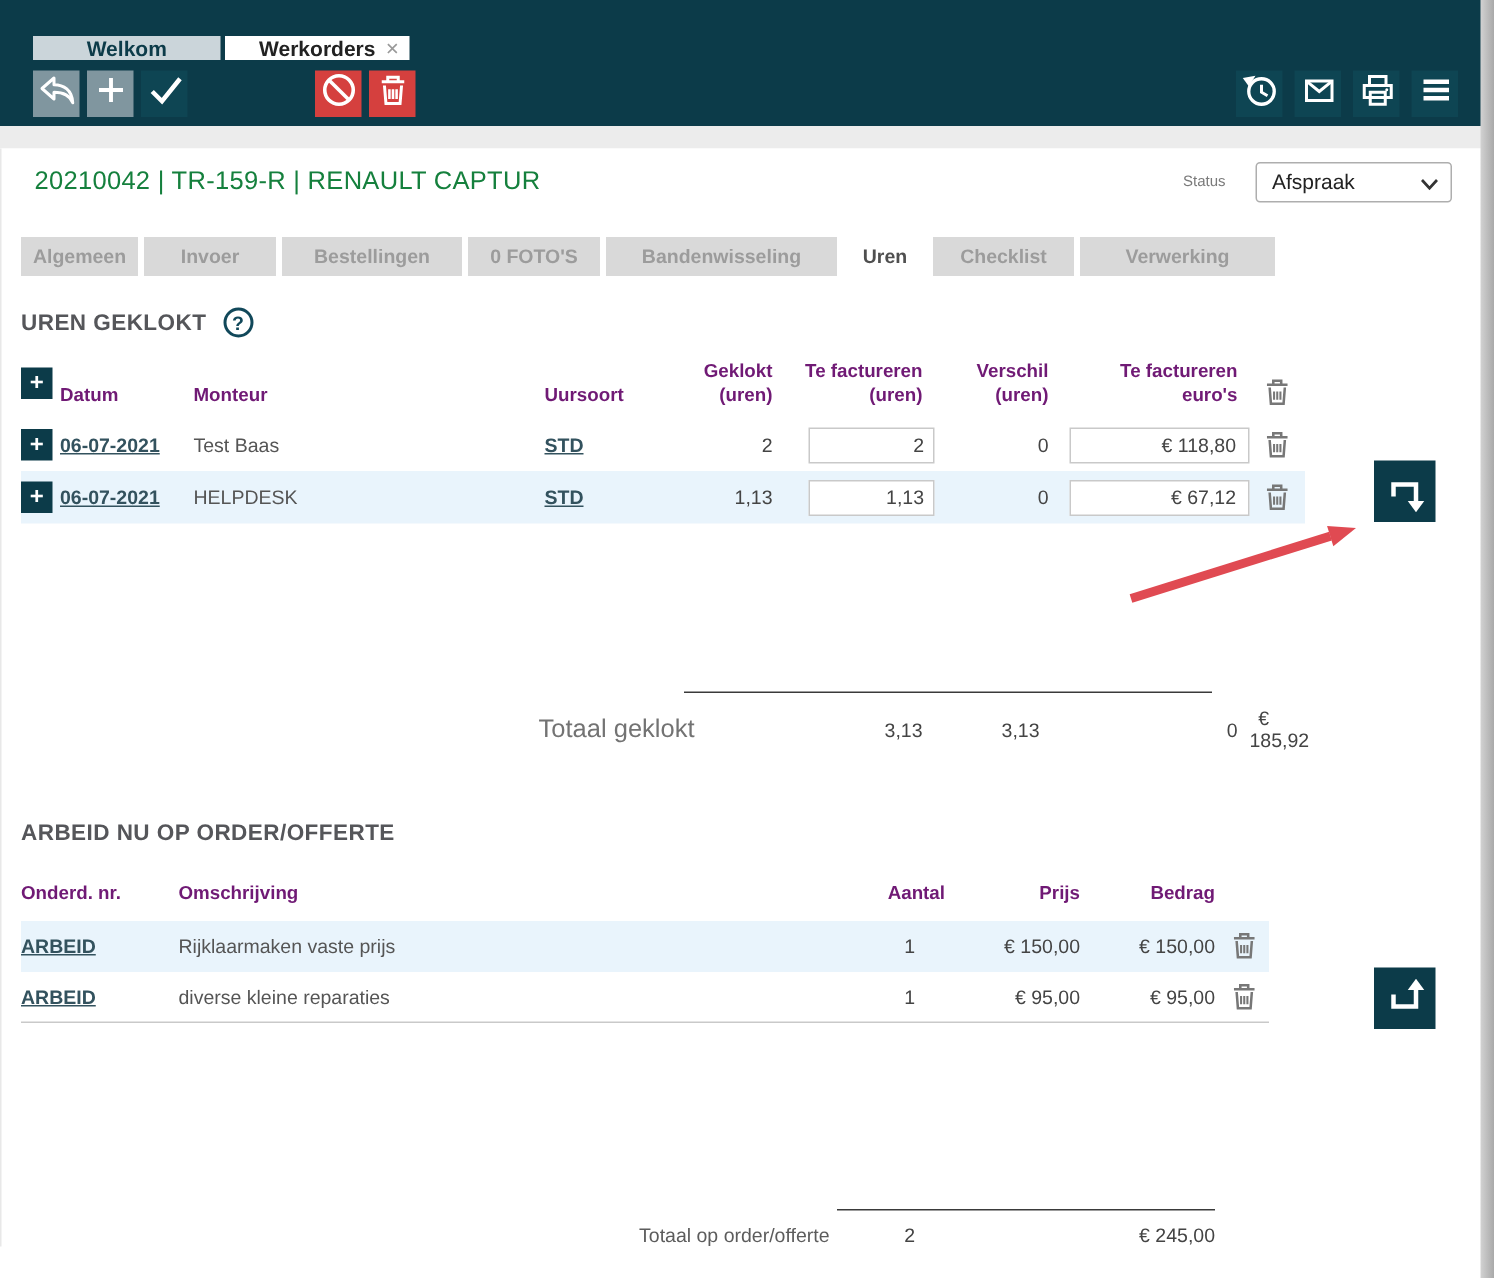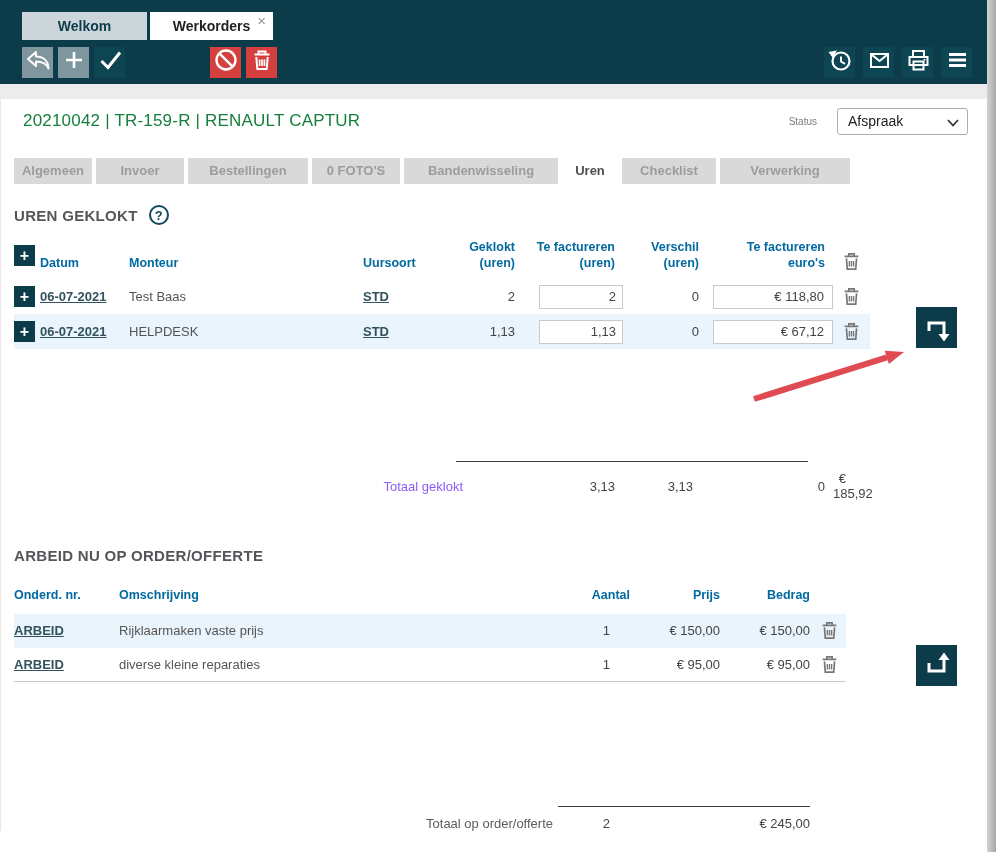--- a/index.html
+++ b/index.html
@@ -4,21 +4,21 @@
 <style>
   * { margin:0; padding:0; box-sizing:border-box; }
   html,body { width:996px; height:852px; }
   body {
     font-family:"Liberation Sans","DejaVu Sans",sans-serif;
     background:#ffffff; position:relative; overflow:hidden; color:#555;
   }
   
   .topbar { height:84px; background:#0c3b49; }
   .tabstrip { height:40px; padding-left:22px; display:flex; align-items:flex-end; gap:3px; }
-  .wtab { height:28px; display:flex; align-items:center; justify-content:center;
+  .wtab { height:16px; display:flex; align-items:center; justify-content:center;
           font-size:14px; font-weight:bold; cursor:pointer; }
   .wtab.inactive { width:125px; background:#cbd5da; color:#0c3b49; }
   .wtab.active   { width:123px; background:#ffffff; color:#222; position:relative; }
   .tab-close { position:absolute; top:1px; right:7px; font-size:15px; font-weight:normal;
                color:#9a9a9a; line-height:15px; }
   .toolbar { height:44px; display:flex; align-items:center; padding:0 24px 0 22px; }
   .tbtn { width:31px; height:31px; display:flex; align-items:center; justify-content:center;
           margin-right:5px; cursor:pointer; flex:none; }
   .tbtn.gray { background:#80969f; }
   .tbtn.dark { background:#0e4553; }
@@ -46,42 +46,42 @@
   .section-row { display:flex; align-items:center; gap:11px; margin:20px 0 0 13px; height:22px; }
   .section-title { font-size:15px; font-weight:bold; color:#55565a; letter-spacing:.3px; }
   .help-circle { width:20px; height:20px; border:2px solid #11485a; border-radius:50%;
                  color:#11485a; font-weight:bold; font-size:13px; display:flex;
                  align-items:center; justify-content:center; cursor:pointer; }
   
   .utable { margin-left:13px; width:856px; }
   .ugrid { display:grid; grid-template-columns:26px 89px 234px 68px 92px 100px 84px 126px 37px;
            align-items:center; }
   .u-head { align-items:end; padding-bottom:8px; margin-top:14px; }
-  .hcell { font-size:12.5px; font-weight:bold; color:#0369a1; line-height:1.25; }
+  .hcell { font-size:12.5px; font-weight:bold; color:#701a75; line-height:1.25; }
   .r { text-align:right; padding-right:8px; }
   .u-row { height:35px; }
   .row-alt { background:#e9f4fc; }
   .plus-btn { width:21px; height:21px; background:#0c3b49; color:#fff; display:flex;
               align-items:center; justify-content:center; font-size:16px; font-weight:bold;
               cursor:pointer; line-height:1; }
   .u-head .plus-btn { align-self:center; }
   a.link, .link { color:#33525e; text-decoration:underline; font-size:13px; cursor:pointer;font-weight:bold; }
   .cell-txt { font-size:13px; color:#555; }
   .num { font-size:13px; color:#444; }
   .uinput { width:84px; height:24px; border:1px solid #c9c9c9; background:#fff;
             text-align:right; padding:0 6px; font-size:13px; color:#444; justify-self:end;
             font-family:"Liberation Sans","DejaVu Sans",sans-serif; }
   .einput { width:120px; height:24px; border:1px solid #c9c9c9; background:#fff;
             text-align:right; padding:0 8px; font-size:13px; color:#444; justify-self:end;
             font-family:"Liberation Sans","DejaVu Sans",sans-serif; }
   .trash-cell { display:flex; justify-content:center; cursor:pointer; }
   .rule-uren { margin:112px 0 0 455px; width:352px; border-top:1px solid #3a3a3a; }
   .totals-uren { margin-top:9px; }
   .tot-label { grid-column:2/5; text-align:right; transform:translateX(32px);
-               font-size:13px; color:#8b5cf6; }
+               font-size:17px; color:#737373; }
   .pr14 { padding-right:14px; } .pr24 { padding-right:24px; }
   
   .atable { margin-left:13px; width:832px; }
   .agrid { display:grid; grid-template-columns:105px 410px 103px 90px 90px 34px; align-items:center; }
   .a-head { margin-top:22px; padding-bottom:10px; }
   .a-row { height:34px; }
   .a-row.last { border-bottom:1px solid #c9c9c9; }
   .pr2 { text-align:right; padding-right:2px; } .pr22 { text-align:right; padding-right:22px; }
   .rule-arbeid { margin:124px 0 0 557px; width:252px; border-top:1px solid #3a3a3a; }
   .totals-arbeid { margin-top:9px; }

